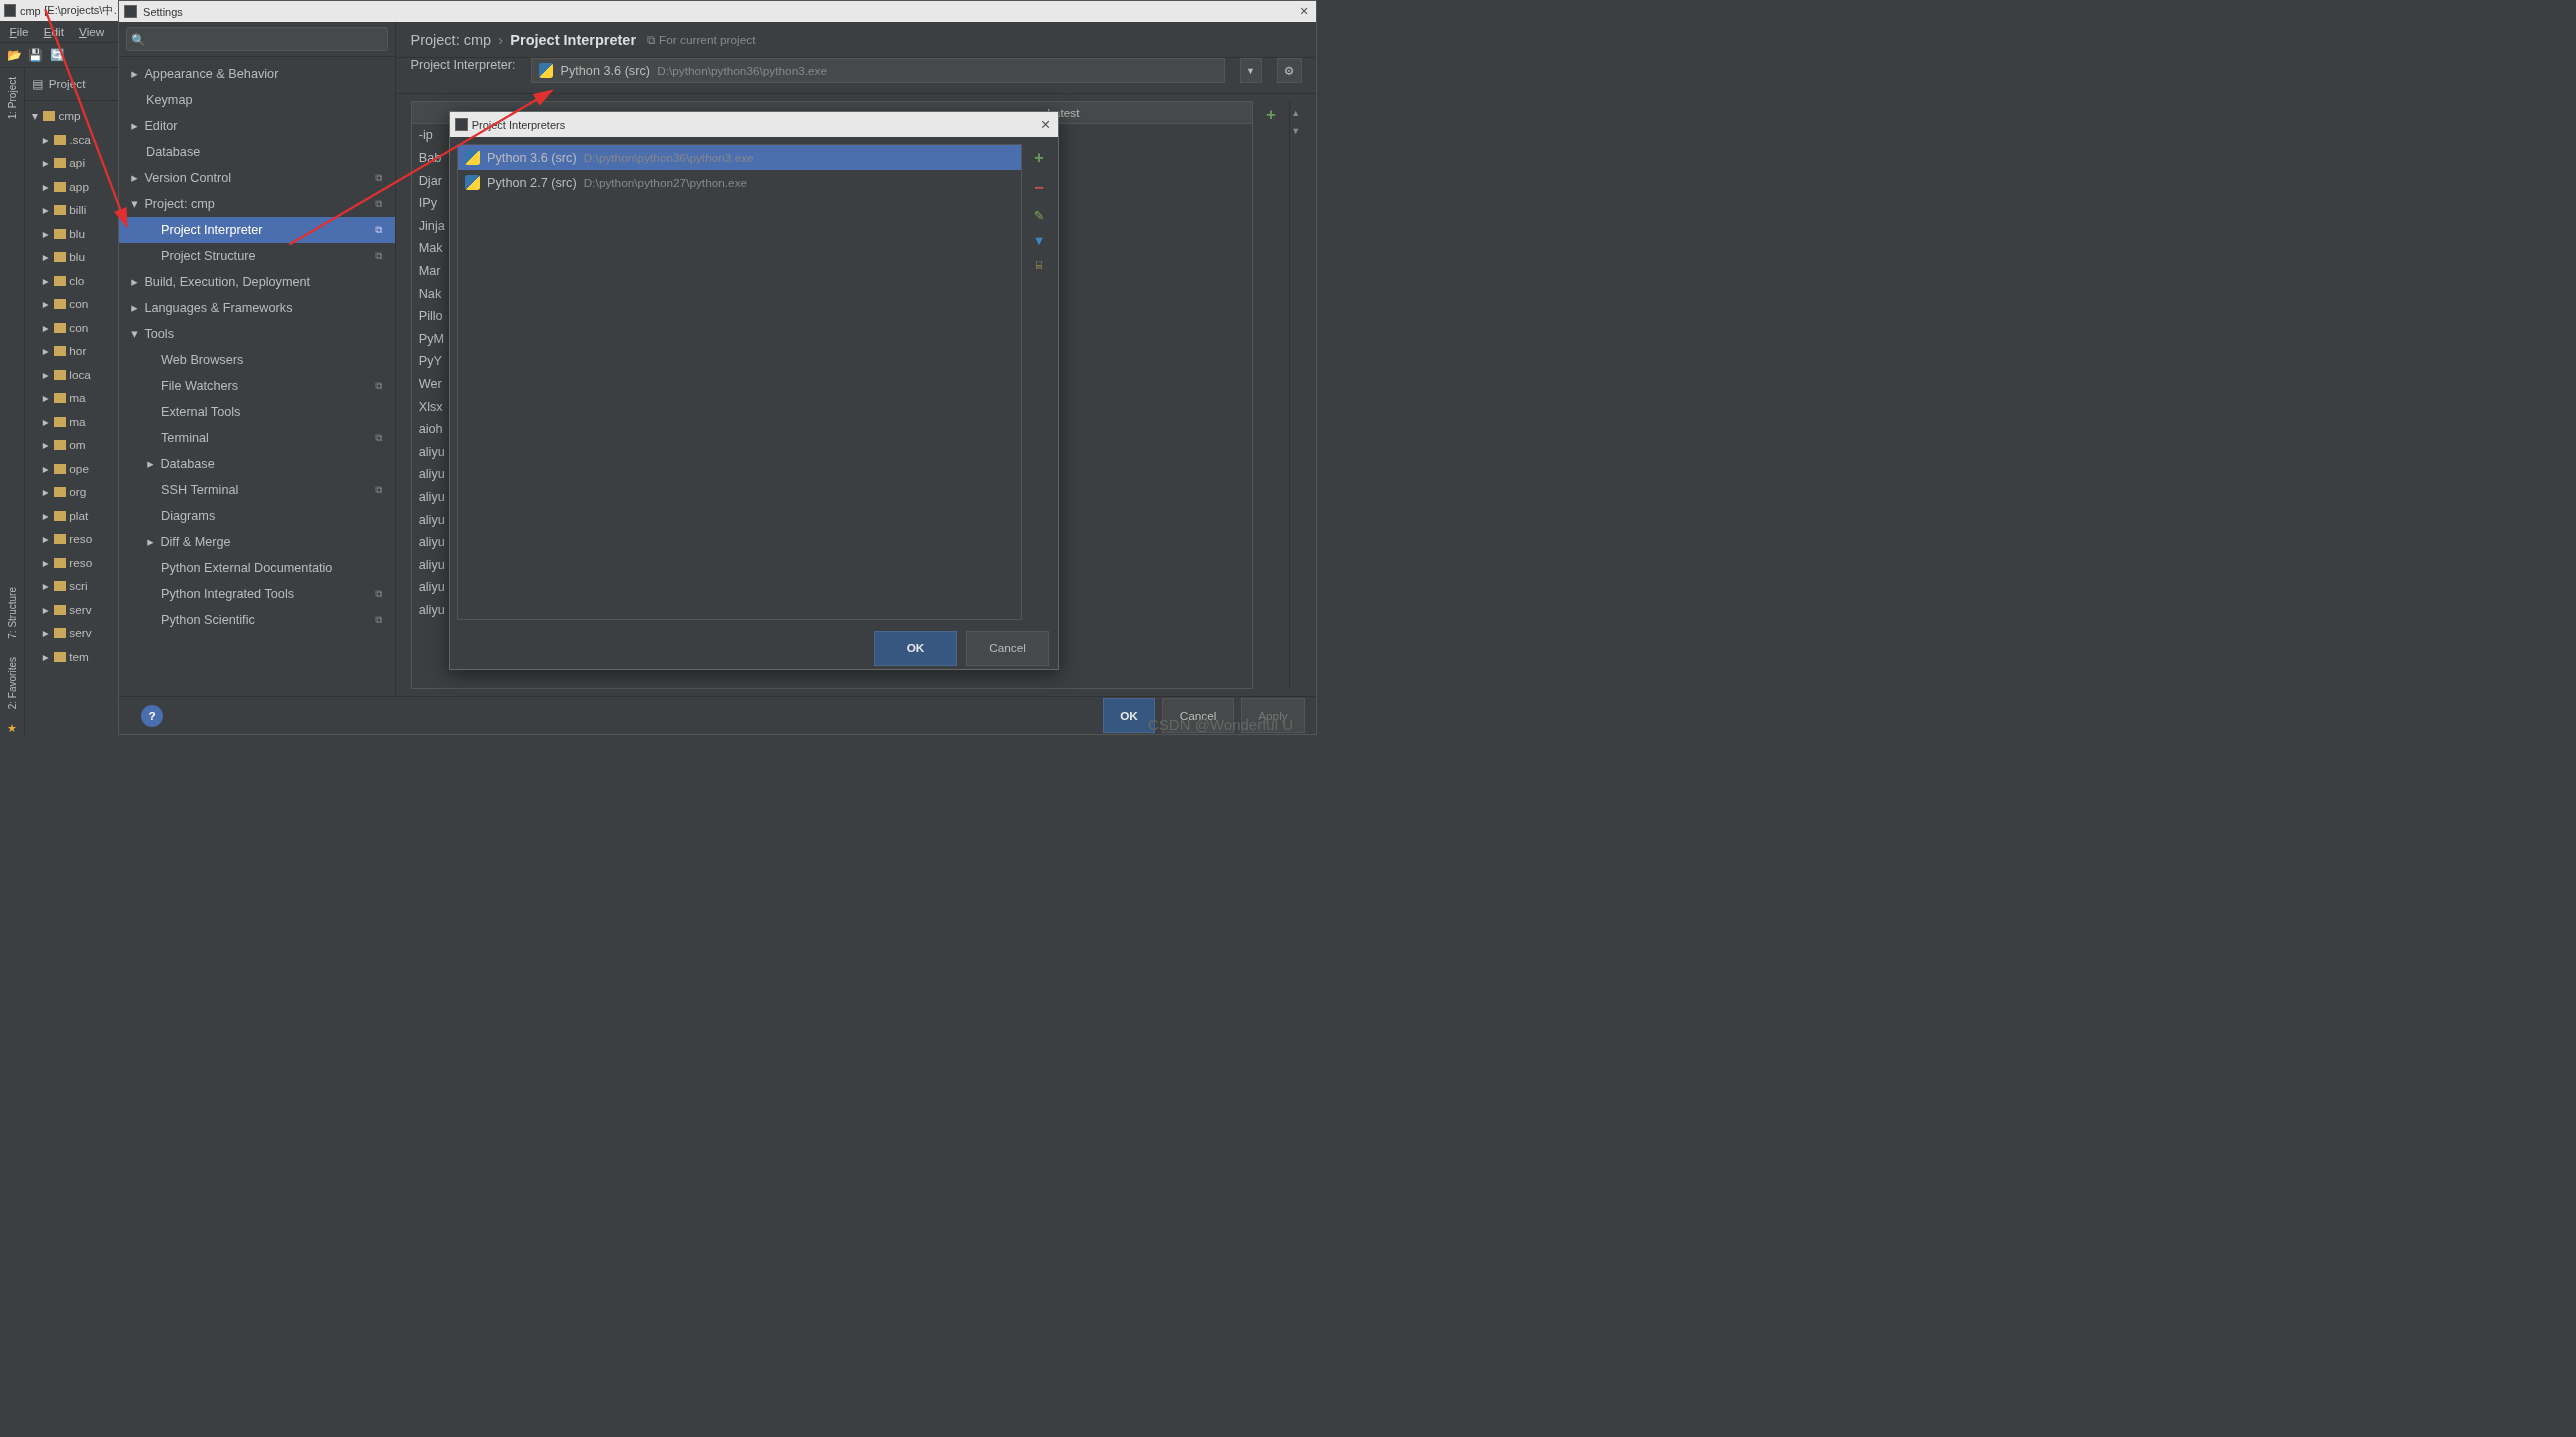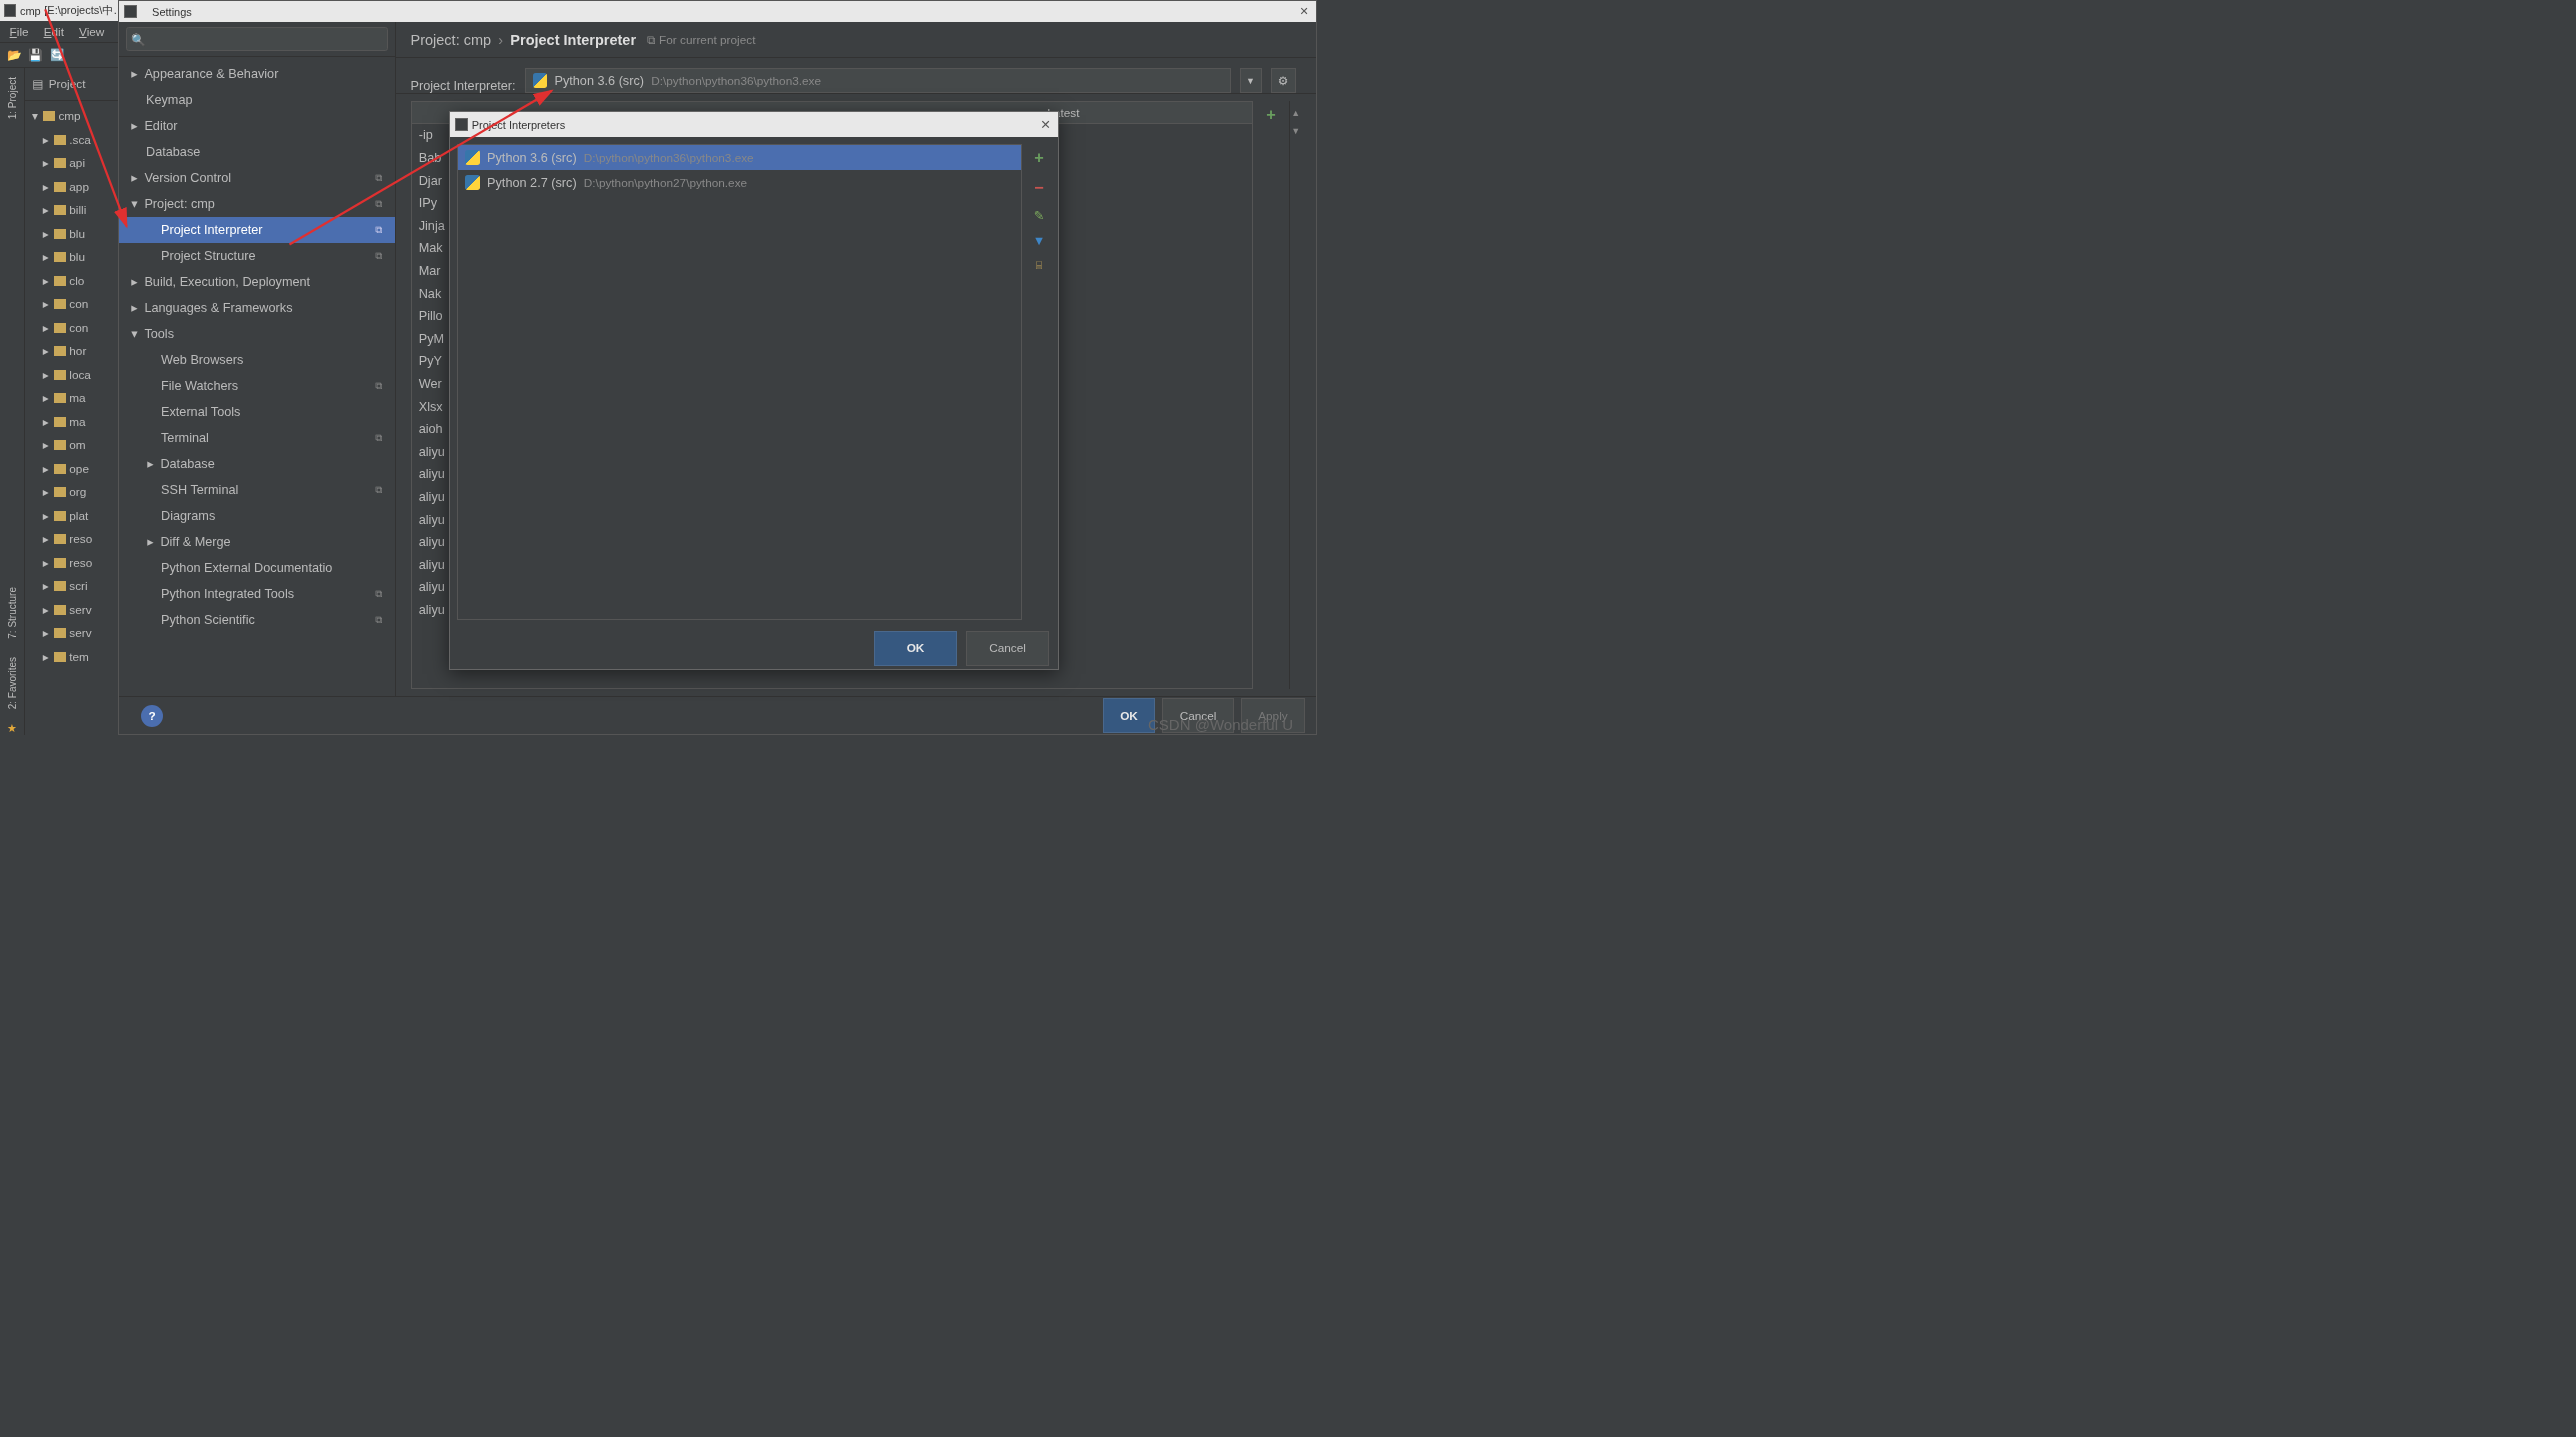--- a/index.html
+++ b/index.html
@@ -36,21 +36,21 @@
 .st-row { display:flex; align-items:center; height:26px; padding-left:11px; font-size:12.7px; color:#bbb; cursor:default; }
 .st-row.indent1 { padding-left:42px; }
 .st-row .tri { margin-right:5.4px; color:#bbb; }
 .st-row.selected { background:#4b6eaf; color:#fff; }
 .cp-icon { margin-left:auto; margin-right:12.7px; color:#888; font-size:10px; }
 .settings-main { flex:1; display:flex; flex-direction:column; background:#3c3f41; }
 .crumb-header { height:36px; display:flex; align-items:center; padding-left:14.5px; font-size:14.5px; border-bottom:0.9px solid #323232; }
 .crumb-header .sep { margin:0 7.2px; color:#888; }
 .crumb-header .current { font-weight:bold; color:#ddd; }
 .forproj { margin-left:11px; font-size:11.8px; color:#8a8a8a; display:flex; align-items:center; gap:3.6px; }
-.interpreter-row { height:36px; display:flex; align-items:flex-end; padding:0 14.5px; border-bottom:0.9px solid #323232; gap:9px; }
+.interpreter-row { height:36px; display:flex; align-items:flex-start; padding:0 14.5px; border-bottom:0.9px solid #323232; gap:15px; }
 .interp-label { font-size:12.7px; }
 .interp-select { flex:1; max-width:706px; height:25px; background:#45494a; border:0.9px solid #555; display:flex; align-items:center; padding:0 7.2px; gap:7.2px; font-size:12.7px; }
 .py-icon { width:14.5px; height:14.5px; background:linear-gradient(135deg,#3776ab 50%,#ffd43b 50%); border-radius:2.7px; flex-shrink:0; }
 .interp-path { color:#888; font-size:11.8px; }
 .interp-drop { width:22px; height:25px; background:#45494a; border:0.9px solid #555; display:flex; align-items:center; justify-content:center; font-size:9px; }
 .gear-btn { width:25px; height:25px; background:#45494a; border:0.9px solid #555; display:flex; align-items:center; justify-content:center; color:#bbb; }
 .pkg-area { flex:1; display:flex; padding:7.2px 14.5px 7.2px 14.5px; min-height:0; gap:5.4px; }
 .pkg-table { flex:1; background:#3c3f41; border:0.9px solid #555; display:flex; flex-direction:column; min-height:0; }
 .pkg-head { display:flex; height:22px; background:#45494a; border-bottom:0.9px solid #555; }
 .pkg-head-cell { flex:1; padding-left:7.2px; display:flex; align-items:center; font-size:11.8px; color:#bbb; }
@@ -241,21 +241,21 @@
           <span class="folder-sm"></span>
           <span>tem</span>
         </div>
       </div>
   </div>
 </div>
 
 <div class="settings-overlay">
   <div class="settings-title">
     <span class="titlebar-icon"></span>
-    <span style="margin-left:15px">Settings</span>
+    <span style="margin-left:6px">Settings</span>
     <span class="close">✕</span>
   </div>
   <div class="settings-body">
 
     <div class="settings-tree">
       <div class="search-wrap">
         <span class="search-icon">🔍</span>
         <input class="search-box" placeholder="" style="">
       </div>
       <div class="tree-list">

